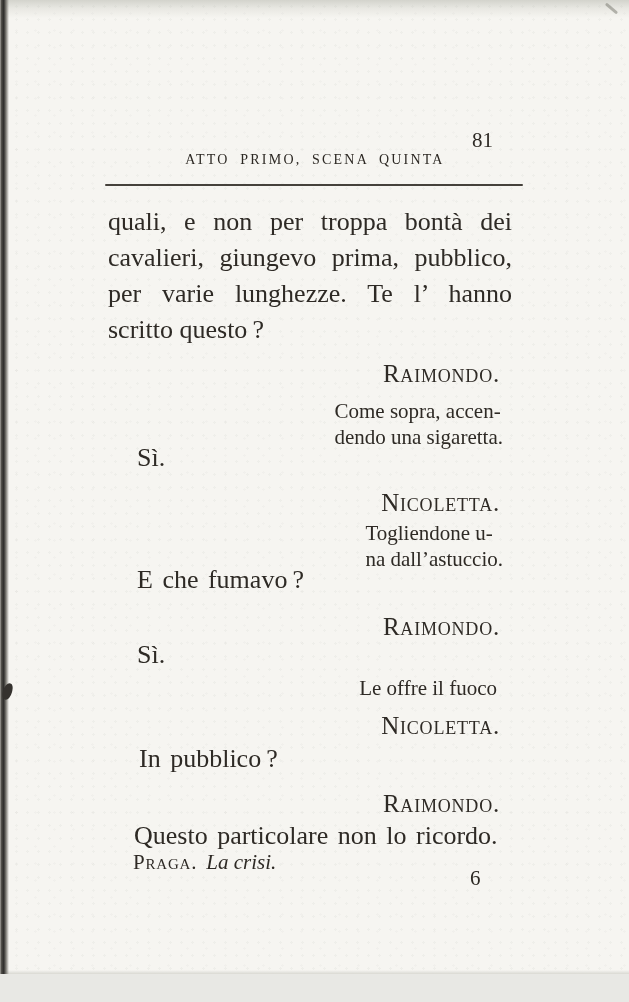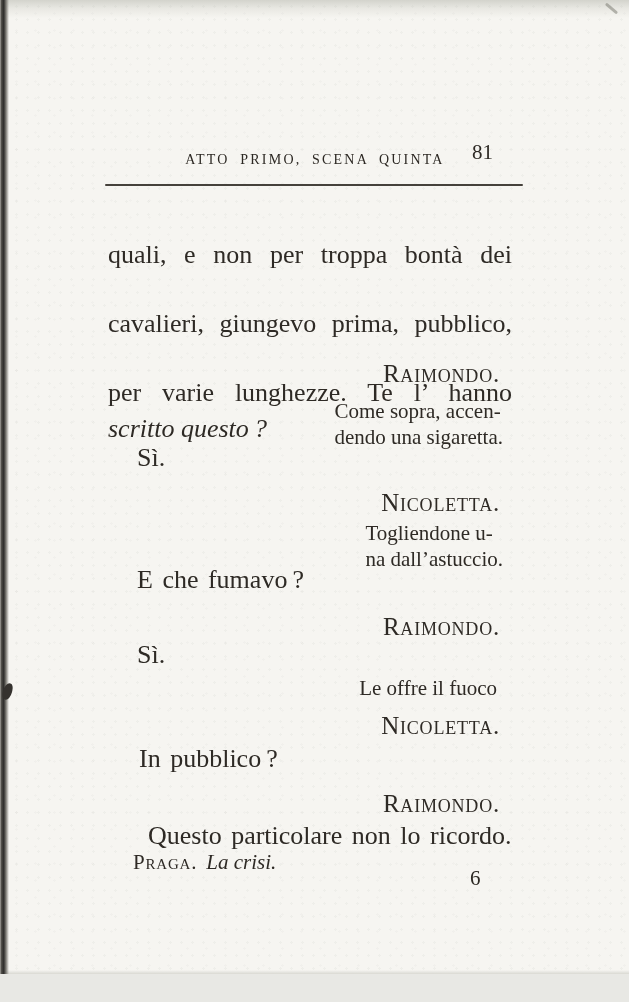--- a/index.html
+++ b/index.html
@@ -41,32 +41,32 @@
     position: absolute; left: 604px; top: 7px; width: 15px; height: 3px;
     background: rgba(128,128,119,0.55); transform: rotate(40deg);
     border-radius: 2px;
   }
   .running-title {
     position: absolute; left: 105px; top: 152px; width: 420px;
     text-align: center; font-size: 14px; letter-spacing: 2.2px;
     word-spacing: 5px; color: #2c2823;
   }
   .page-number {
-    position: absolute; left: 472px; top: 140px; font-size: 21px;
+    position: absolute; left: 472px; top: 128px; font-size: 21px;
   }
   .header-rule {
     position: absolute; left: 105px; top: 184px; width: 418px; height: 2px;
     background: #45413b; border-radius: 1px;
   }
   .paragraph {
     position: absolute; left: 108px; top: 204px; width: 404px;
     font-size: 26px; line-height: 36px;
   }
-  .paragraph .just { text-align: justify; text-align-last: justify; margin-top: 33px; }
-  .paragraph .last { text-align: left; font-style: italic; }
+  .paragraph .just { text-align: justify; text-align-last: justify; }
+  .paragraph .last { text-align: left; }
   .speaker {
     position: absolute; left: 100px; width: 400px; text-align: right;
     font-size: 25px; font-variant: small-caps; letter-spacing: 0.8px;
   }
   .stage {
     position: absolute; right: 126px; text-align: left;
     font-size: 21px; line-height: 26px;
   }
   .stage.right-line { text-align: right; font-family: Liberation Serif, serif; }
   .dialogue {
@@ -118,20 +118,20 @@
   <div class="dialogue" style="left:137px; top:565px">E che fumavo ?</div>
 
   <div class="speaker" style="top:613px">Raimondo.</div>
   <div class="dialogue" style="left:137px; top:640px">Sì.</div>
   <div class="stage right-line" style="top:675px; right:132px">Le offre il fuoco</div>
 
   <div class="speaker" style="top:712px">Nicoletta.</div>
   <div class="dialogue" style="left:139px; top:744px">In pubblico ?</div>
 
   <div class="speaker" style="top:790px">Raimondo.</div>
-  <div class="dialogue" style="left:148px; top:821px">Questo particolare non lo ricordo.</div>
+  <div class="dialogue" style="left:134px; top:821px">Questo particolare non lo ricordo.</div>
 
   <div class="footer-line">
     <span class="footer-author">Praga.</span><span class="footer-work">La crisi.</span>
   </div>
   <div class="footer-number">6</div>
 
 </div>
 
 </body></html>

